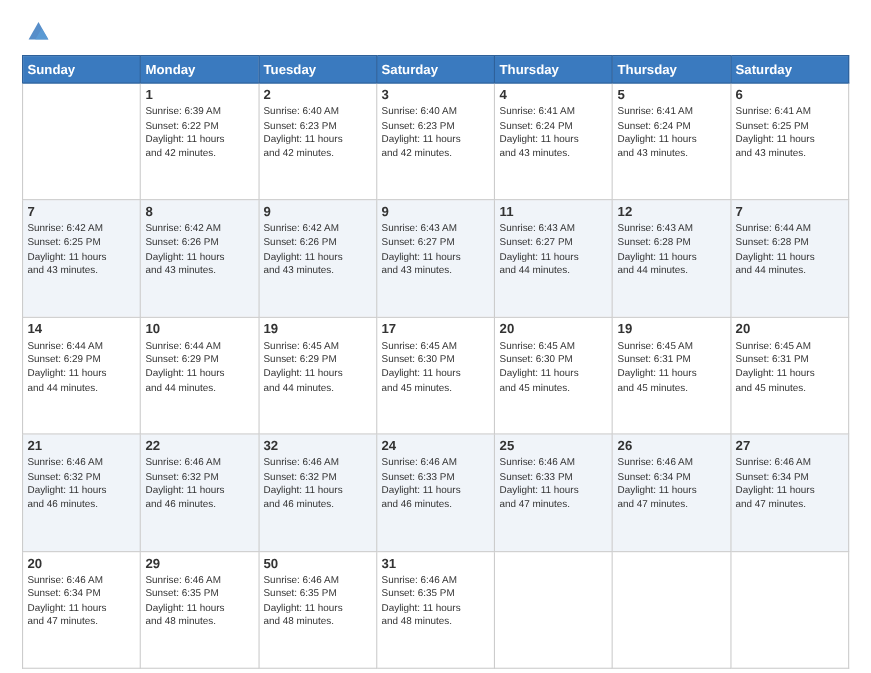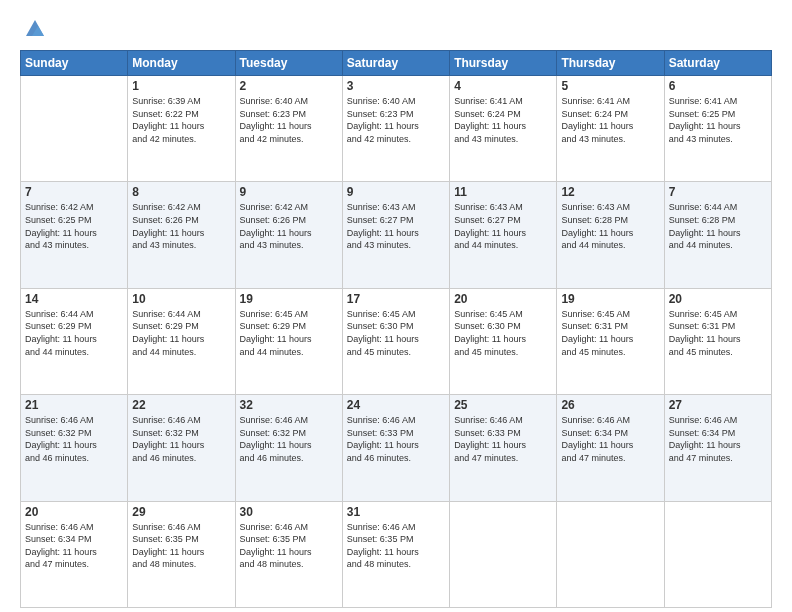--- a/index.html
+++ b/index.html
@@ -346,21 +346,21 @@
 and 47 minutes.</div>
           </td>
           <td>
             <span class="day-num">29</span>
             <div class="cell-content" style="white-space: pre-line;">Sunrise: 6:46 AM
 Sunset: 6:35 PM
 Daylight: 11 hours
 and 48 minutes.</div>
           </td>
           <td>
-            <span class="day-num">30</span>
+            <span class="day-num">50</span>
             <div class="cell-content" style="white-space: pre-line;">Sunrise: 6:46 AM
 Sunset: 6:35 PM
 Daylight: 11 hours
 and 48 minutes.</div>
           </td>
           <td>
             <span class="day-num">31</span>
             <div class="cell-content" style="white-space: pre-line;">Sunrise: 6:46 AM
 Sunset: 6:35 PM
 Daylight: 11 hours

